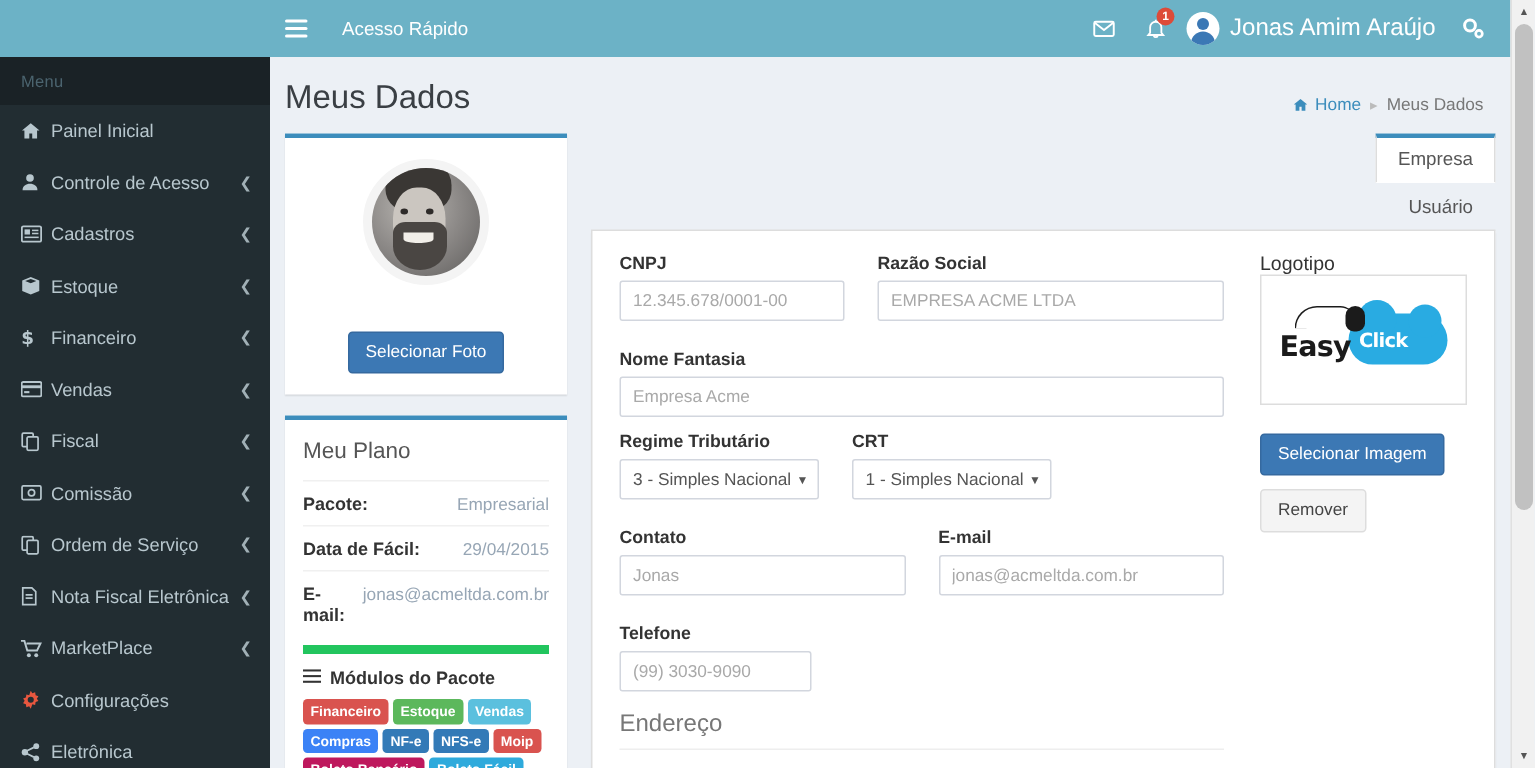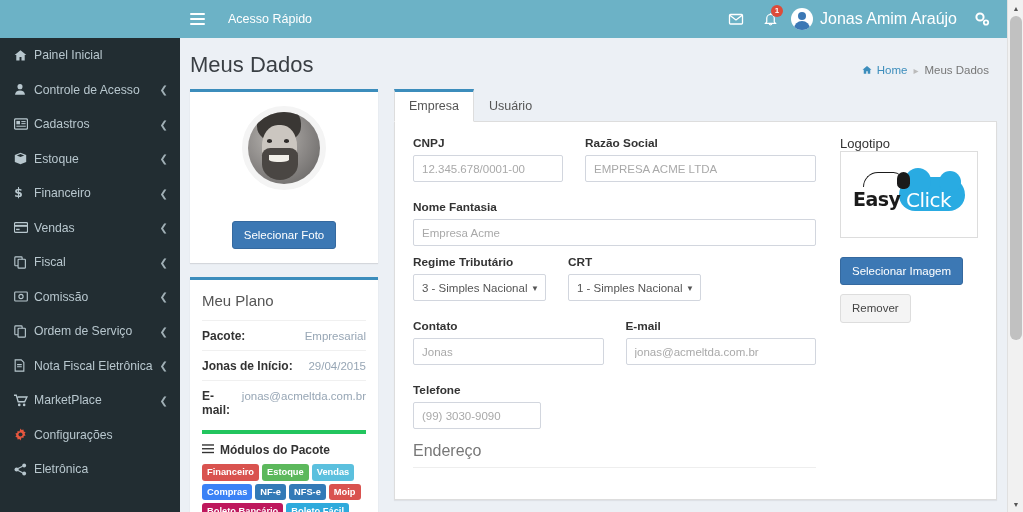--- a/index.html
+++ b/index.html
@@ -159,38 +159,38 @@
   .box-plan h3 {
     font-size: 15px; font-weight: normal; color: #555; margin-bottom: 9px; line-height: 20px;
   }
   .plan-row {
     display: flex; justify-content: space-between; align-items: baseline;
     border-top: 1px solid #f0f0f0; padding: 8px 0 7px 0; font-size: 12px;
   }
   .plan-row .k { font-weight: bold; color: #333; }
   .plan-row .v { color: #97a6b5; font-size: 11.5px; }
   .plan-sec {
-    border-top: 4px solid #22c55e; margin-top: 6px; padding-top: 9px;
+    border-top: 6px solid #22c55e; margin-top: 6px; padding-top: 9px;
     font-weight: bold; font-size: 12px; color: #333; display: flex; align-items: center; gap: 6px;
   }
   .mods { display: flex; flex-wrap: wrap; gap: 3px; margin-top: 7px; }
   .mod {
     color: #fff; font-size: 9.3px; font-weight: bold; padding: 3px 5px; border-radius: 3px;
     line-height: 1.1; white-space: nowrap;
   }
   .plan-sec2 {
     border-top: 1px solid #f0f0f0; margin-top: 11px; padding-top: 10px;
     font-weight: bold; font-size: 12px; color: #333; display: flex; align-items: center; gap: 6px;
   }
 
   
   .tabs-wrap { }
   .tabs {
     display: flex; align-items: flex-end; gap: 0; padding-left: 0;
-    border-bottom: 1px solid #ddd; position: relative; z-index: 2;
+    border-bottom: 1px solid #ddd; position: relative; z-index: 2; flex-direction: column;
   }
   .tab {
     font-size: 12.5px; padding: 9px 14px 8px 14px; cursor: pointer;
     background: transparent; color: #555; border: 1px solid transparent; margin-bottom: -1px;
   }
   .tab.active {
     background: #fff; border-color: #ddd; border-bottom-color: #fff; color: #555;
     border-top: 3px solid #3c8dbc; padding-top: 7px;
   }
   .tab-panel {
@@ -251,21 +251,21 @@
   .ec-cord {
     position: absolute; left: 10px; top: 2px; width: 40px; height: 15px;
     border: 1.4px solid #1b1b1b; border-bottom: none; border-right: none;
     border-radius: 22px 14px 0 0; z-index: 2;
   }
   .ec-easy {
     position: absolute; left: 0; top: 18px; font-size: 19px; font-weight: bold;
     color: #1b1b1b; font-family: "DejaVu Sans", sans-serif; letter-spacing: -.5px; z-index: 4;
   }
   .ec-click {
-    position: absolute; left: 53px; top: 18px; font-size: 20px; font-weight: normal;
+    position: absolute; left: 53px; top: 18px; font-size: 13px; font-weight: bold;
     color: #fff; font-family: "DejaVu Sans", sans-serif; letter-spacing: -.5px; z-index: 4;
   }
 
   
   .vscroll {
     position: absolute; top: 0; right: 0; width: 16px; height: 512px;
     background: #f1f1f1; border-left: 1px solid #e0e0e0; z-index: 40;
   }
   .vs-arrow {
     width: 16px; height: 16px; display: flex; align-items: center; justify-content: center;
@@ -319,20 +319,21 @@
       <div class="tb-icon">
         <svg width="16" height="16" viewBox="0 0 16 16" fill="#fff">
           <circle cx="6" cy="6" r="3.6" fill="none" stroke="#fff" stroke-width="2"></circle>
           <circle cx="12" cy="11.5" r="2.2" fill="none" stroke="#fff" stroke-width="1.8"></circle>
         </svg>
       </div>
     </div>
   </div>
 
   <div class="sidebar">
+    <div class="menu-label">Menu</div>
 
     <div class="menu-item">
       <span class="mi-ic">
         <svg width="13" height="13" viewBox="0 0 16 16" fill="currentColor">
             <path d="M8 1.5 0.8 7.4h2V14h4V9.8h2.4V14h4V7.4h2z"></path>
           </svg>
       </span>
       <span class="mi-label">Painel Inicial</span>
     </div>
 
@@ -507,21 +508,21 @@
         </div>
 
         <div class="box box-plan">
           <h3>Meu Plano</h3>
 
           <div class="plan-row">
             <span class="k">Pacote:</span>
             <span class="v">Empresarial</span>
           </div>
           <div class="plan-row">
-            <span class="k">Jonas de Início:</span>
+            <span class="k">Data de Fácil:</span>
             <span class="v">29/04/2015</span>
           </div>
           <div class="plan-row">
             <span class="k">E-mail:</span>
             <span class="v">jonas@acmeltda.com.br</span>
           </div>
 
           <div class="plan-sec">
             <span>
               <svg width="12" height="10" viewBox="0 0 14 11" fill="#333">

